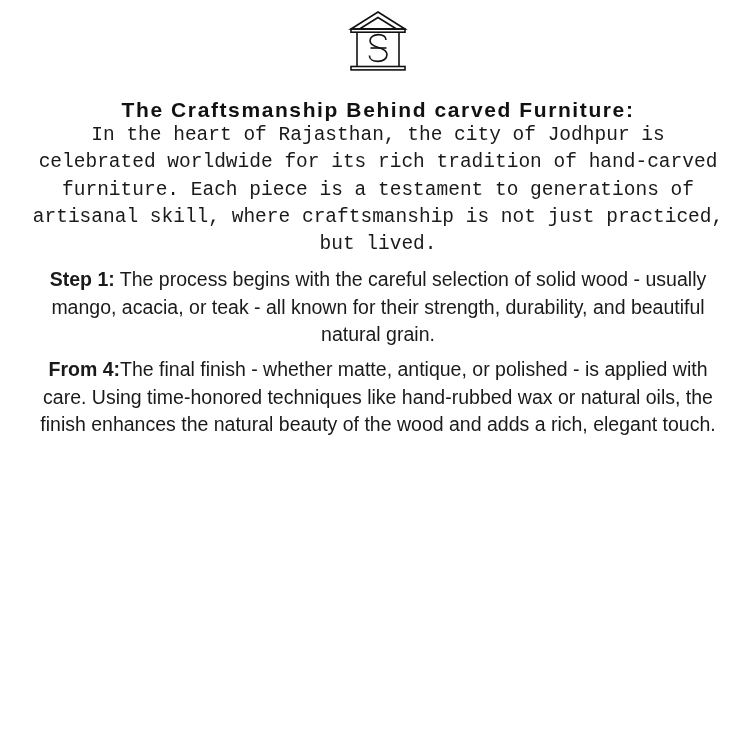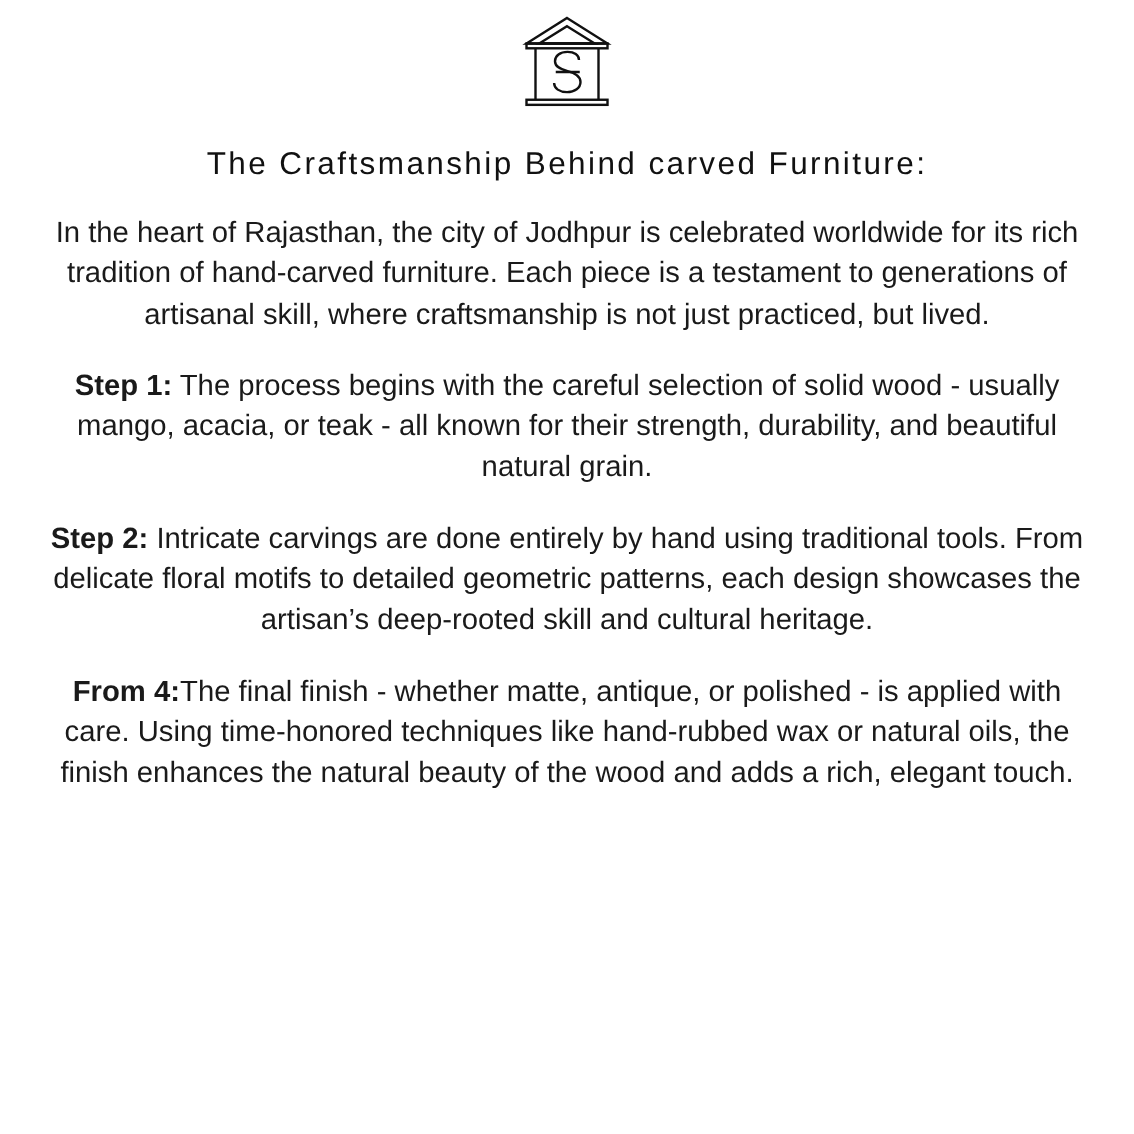--- a/index.html
+++ b/index.html
@@ -32,38 +32,38 @@
   .brand {
     font-size: 23px;
     font-weight: bold;
     letter-spacing: 7px;
     text-align: center;
     margin-top: 4px;
     color: #111111;
   }
   .headline {
     font-size: 21px;
-    font-weight: normal;
+    font-weight: bold;
     letter-spacing: 1.6px;
     text-align: center;
     margin-top: 16px;
     color: #111111;
   }
   .body-block {
     width: 700px;
     text-align: center;
     font-size: 19.5px;
     line-height: 1.40;
     color: #1a1a1a;
   }
   .intro {
-    margin-top: 20px;
+    font-family: Liberation Mono, monospace;
   }
   .step {
-    margin-top: 20px;
+    margin-top: 8px;
   }
   .step-tight {
     margin-top: 6px;
   }
   .step b {
     font-weight: bold;
   }
 </style>
 </head>
 <body>
@@ -87,23 +87,20 @@
 
 
   <div class="headline">The Craftsmanship Behind carved Furniture:</div>
 
   <div class="body-block intro">In the heart of Rajasthan, the city of Jodhpur is celebrated worldwide for its rich tradition of hand-carved furniture. Each piece is a testament to generations of artisanal skill, where craftsmanship is not just practiced, but lived.</div>
 
   <div class="body-block step">
     <b>Step 1:</b><span> The process begins with the careful selection of solid wood - usually mango, acacia, or teak - all known for their strength, durability, and beautiful natural grain.</span>
   </div>
 
-  <div class="body-block step">
-    <b>Step 2:</b><span> Intricate carvings are done entirely by hand using traditional tools. From delicate floral motifs to detailed geometric patterns, each design showcases the artisan’s deep-rooted skill and cultural heritage.</span>
-  </div>
 
 
   <div class="body-block step">
     <b>From 4:</b><span>The final finish - whether matte, antique, or polished - is applied with care. Using time-honored techniques like hand-rubbed wax or natural oils, the finish enhances the natural beauty of the wood and adds a rich, elegant touch.</span>
   </div>
 
 
 </div>
 
 </body></html>

